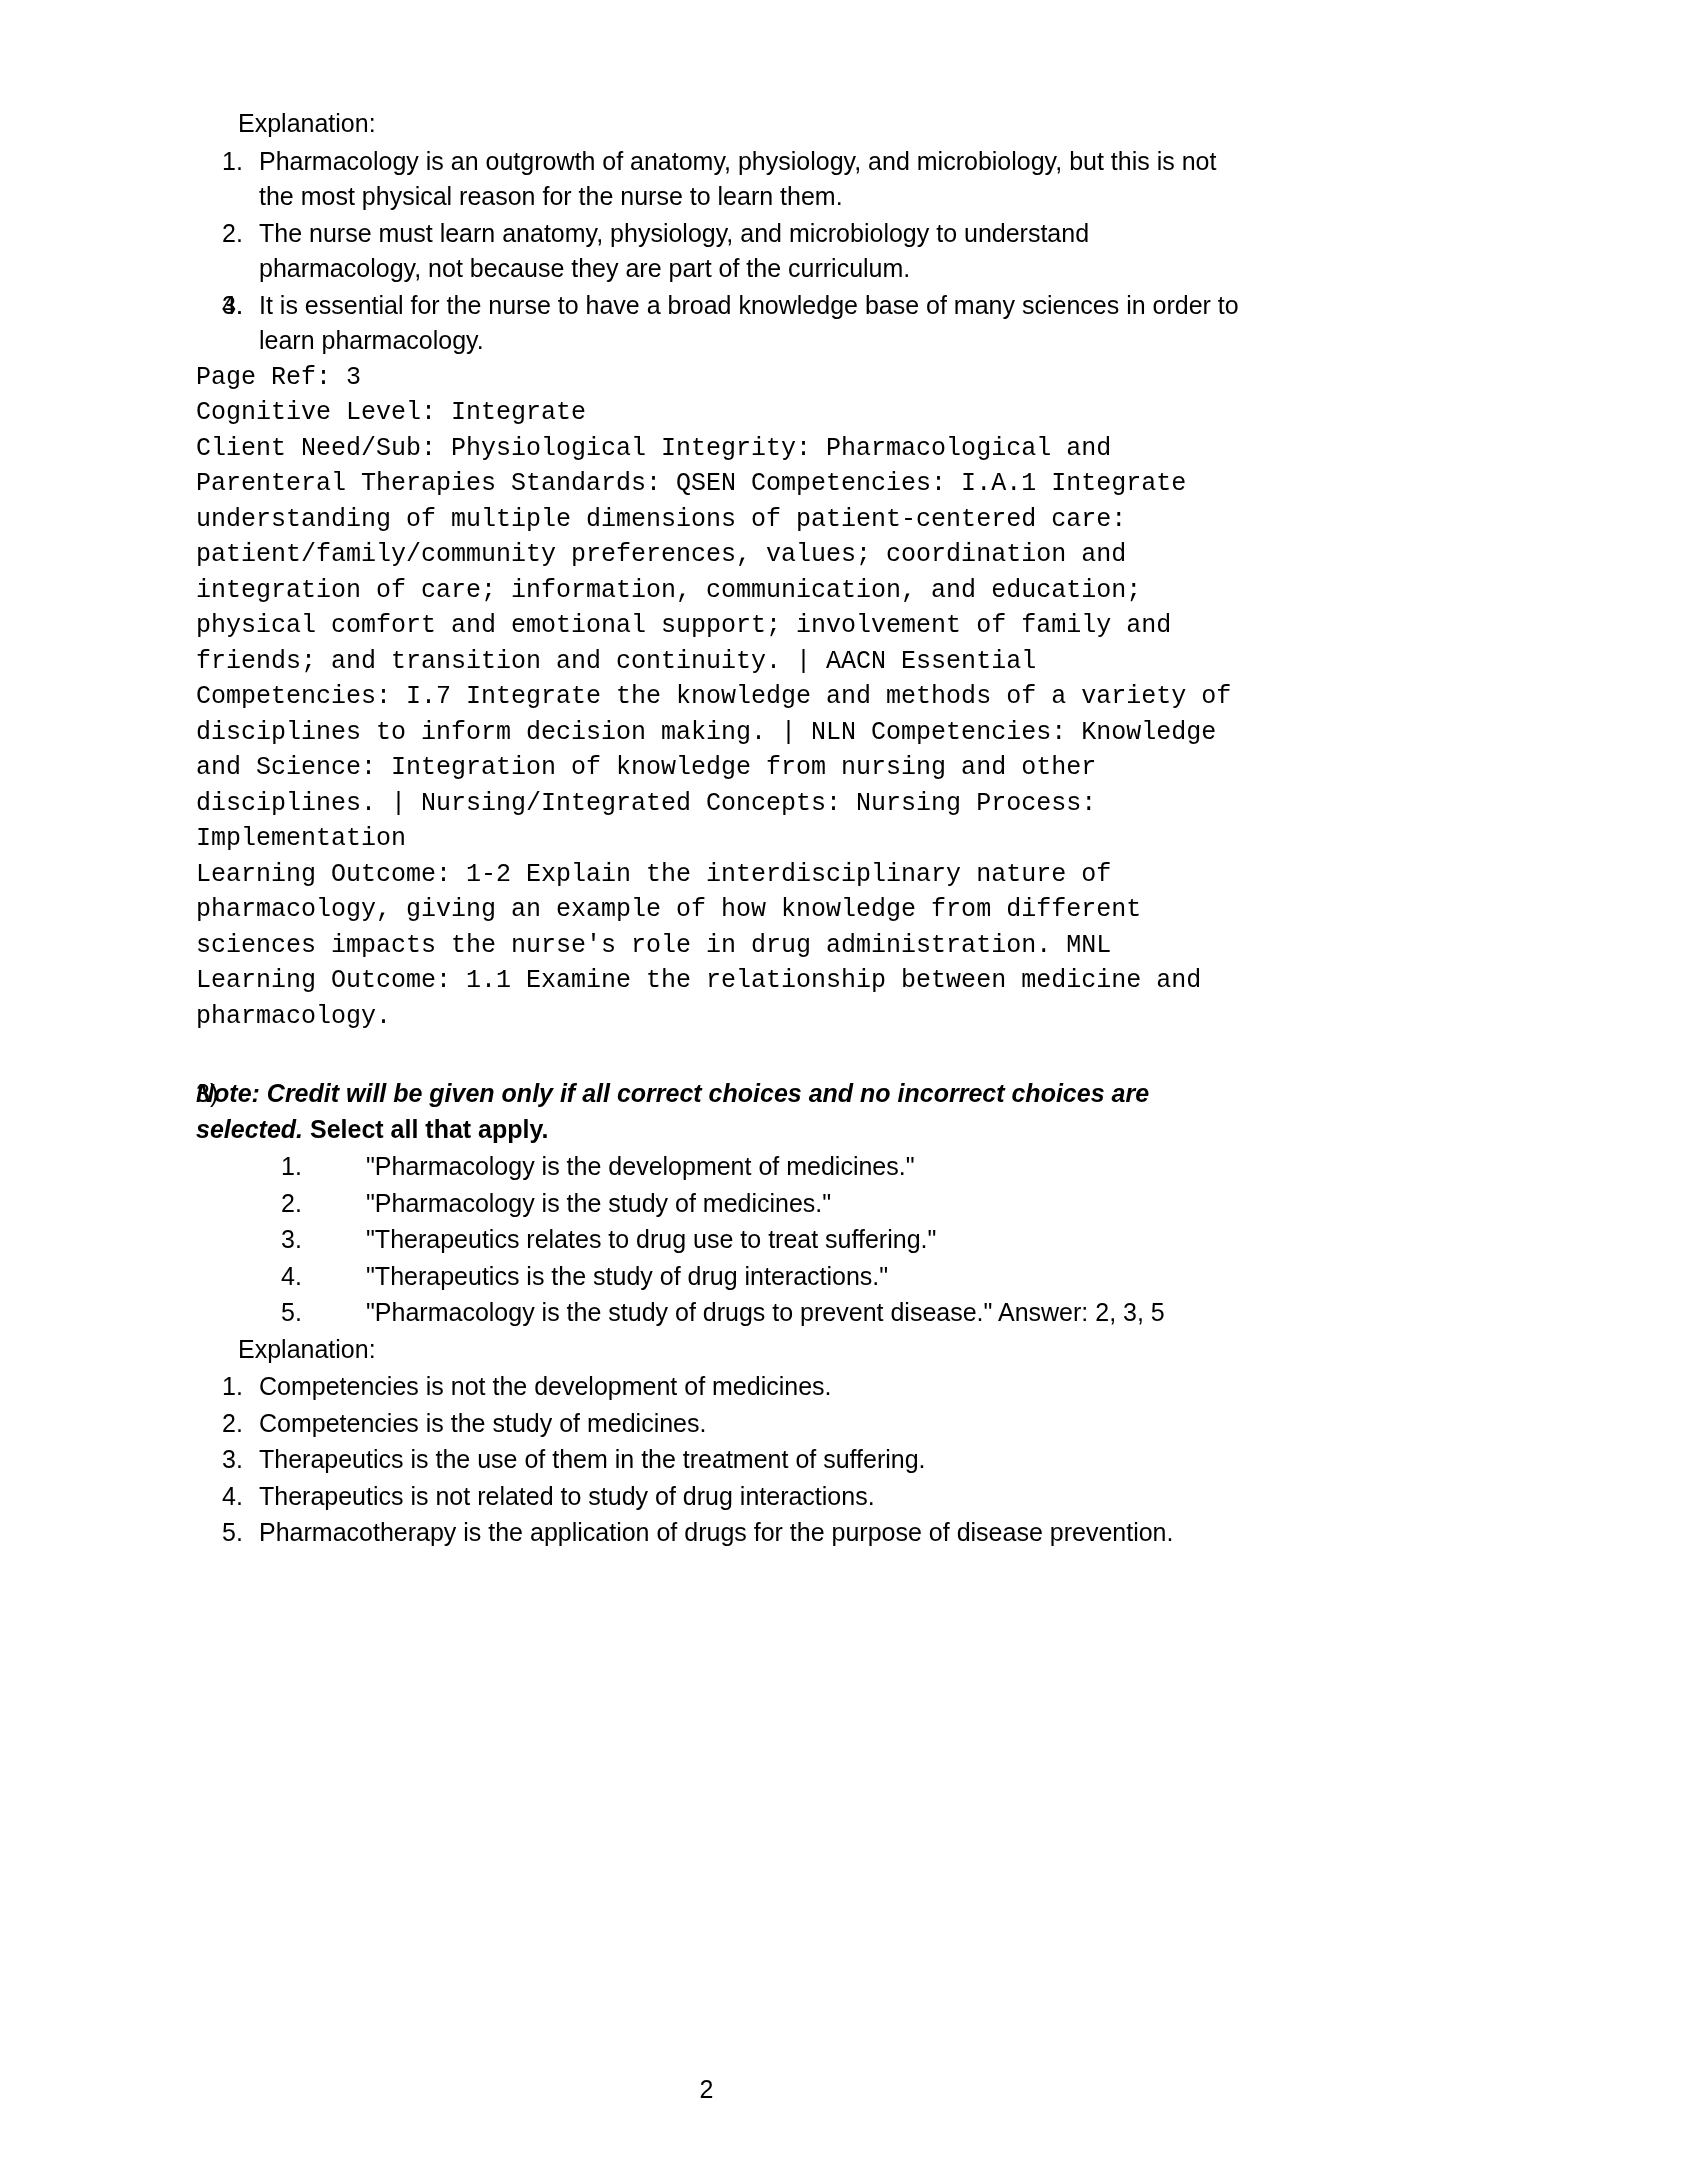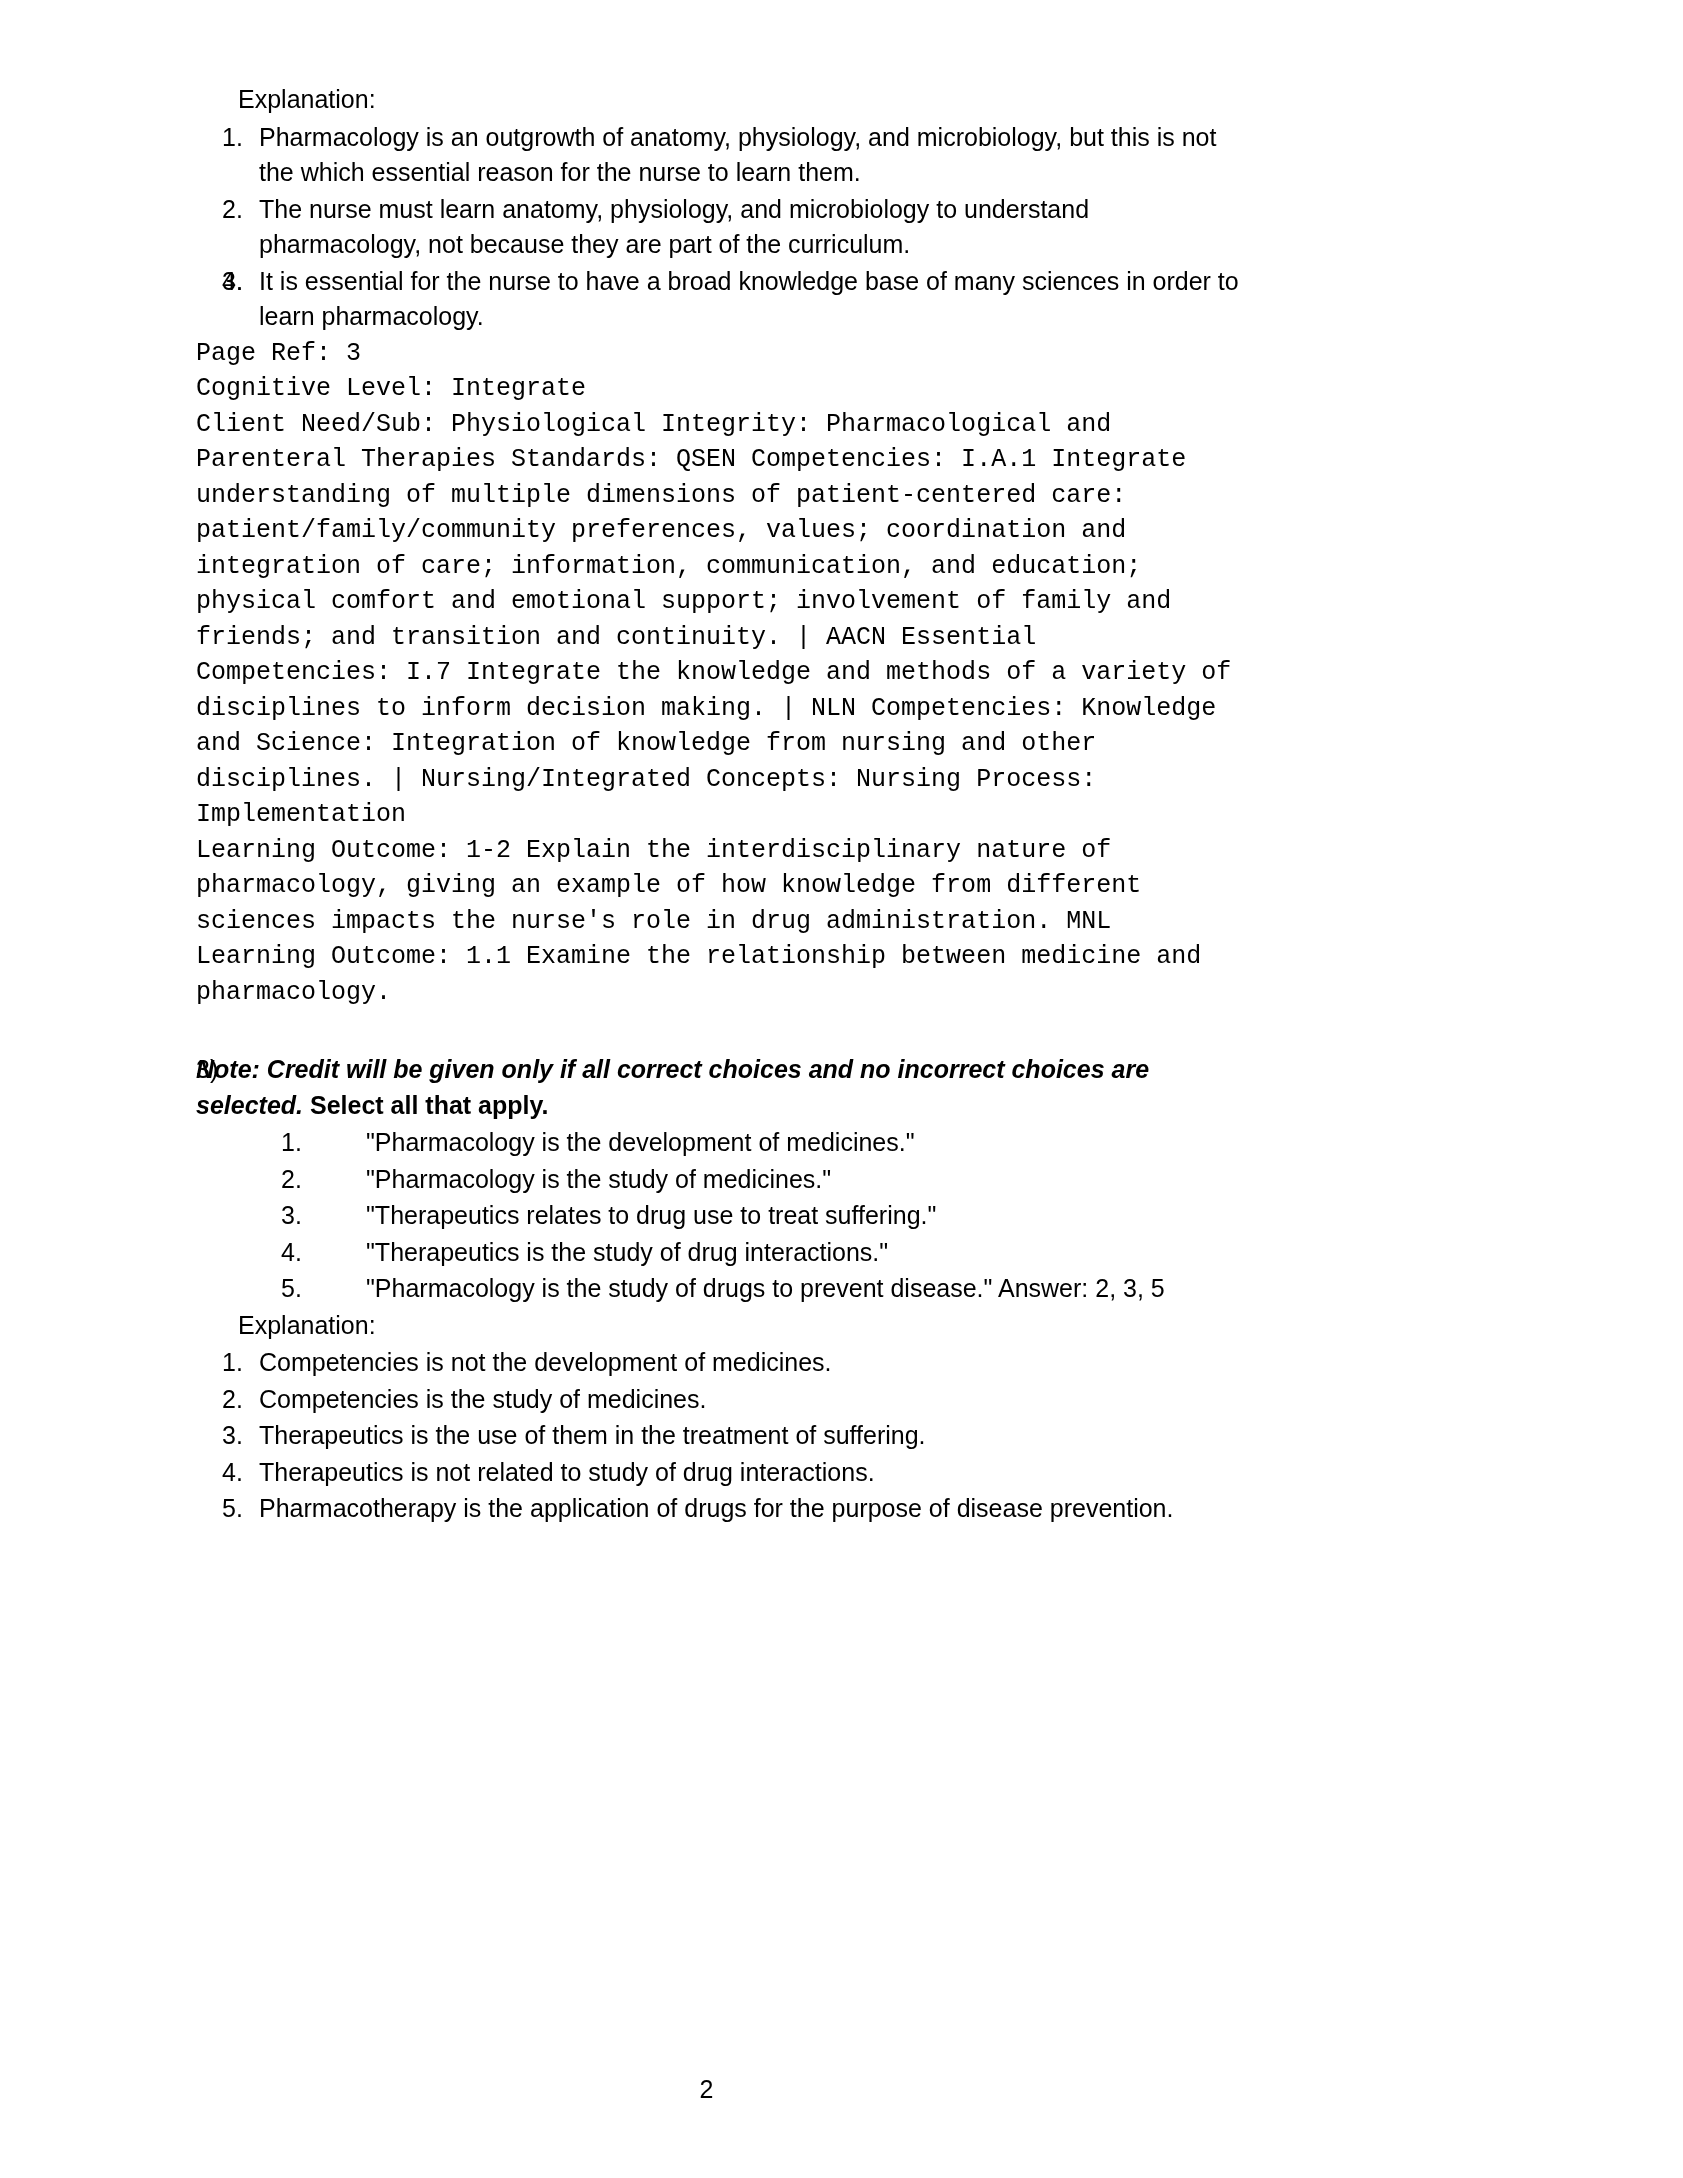--- a/index.html
+++ b/index.html
@@ -11,21 +11,21 @@
     width: 1683px;
     min-height: 2178px;
     font-family: "Liberation Sans", sans-serif;
     color: #000000;
   }
   .page {
     position: relative;
     width: 1413px;
     min-height: 2178px;
     box-sizing: border-box;
-    padding: 82px 173px 59px 196px;
+    padding: 106px 173px 59px 196px;
   }
   .doc {
     font-size: 25px;
     line-height: 1.42;
   }
   .para {
     margin: 0 0 2px 0;
   }
   .indent-explanation {
     margin-left: 42px;
@@ -89,21 +89,21 @@
 </head>
 <body>
 
 <div class="page">
 
   <div class="doc">
 
     <div class="para indent-explanation">Explanation:</div>
 
     <ol class="num-list">
-      <li><span class="marker">1.</span><span>Pharmacology is an outgrowth of anatomy, physiology, and microbiology, but this is not the which essential reason for the nurse to learn them.</span></li>
+      <li><span class="marker">1.</span><span>Pharmacology is an outgrowth of anatomy, physiology, and microbiology, but this is not the most physical reason for the nurse to learn them.</span></li>
       <li><span class="marker">2.</span><span>The nurse must learn anatomy, physiology, and microbiology to understand pharmacology, not because they are part of the curriculum.</span></li>
       <li><span class="marker">3.</span></li>
       <li><span class="marker">4.</span><span>It is essential for the nurse to have a broad knowledge base of many sciences in order to learn pharmacology.</span></li>
     </ol>
 
     <div class="body-text-block">
       <p class="para">Page Ref: 3</p>
       <p class="para">Cognitive Level:  Integrate</p>
       <p class="para">Client Need/Sub:  Physiological Integrity: Pharmacological and Parenteral Therapies Standards: QSEN Competencies: I.A.1 Integrate understanding of multiple dimensions of patient-centered care: patient/family/community preferences, values; coordination and integration of care; information, communication, and education; physical comfort and emotional support; involvement of family and friends; and transition and continuity. | AACN Essential Competencies: I.7 Integrate the knowledge and methods of a variety of disciplines to inform decision making. | NLN Competencies: Knowledge and Science: Integration of knowledge from nursing and other disciplines. | Nursing/Integrated Concepts: Nursing Process: Implementation</p>
       <p class="para">Learning Outcome:  1-2 Explain the interdisciplinary nature of pharmacology, giving an example of how knowledge from different sciences impacts the nurse's role in drug administration. MNL Learning Outcome:  1.1 Examine the relationship between medicine and pharmacology.</p>

